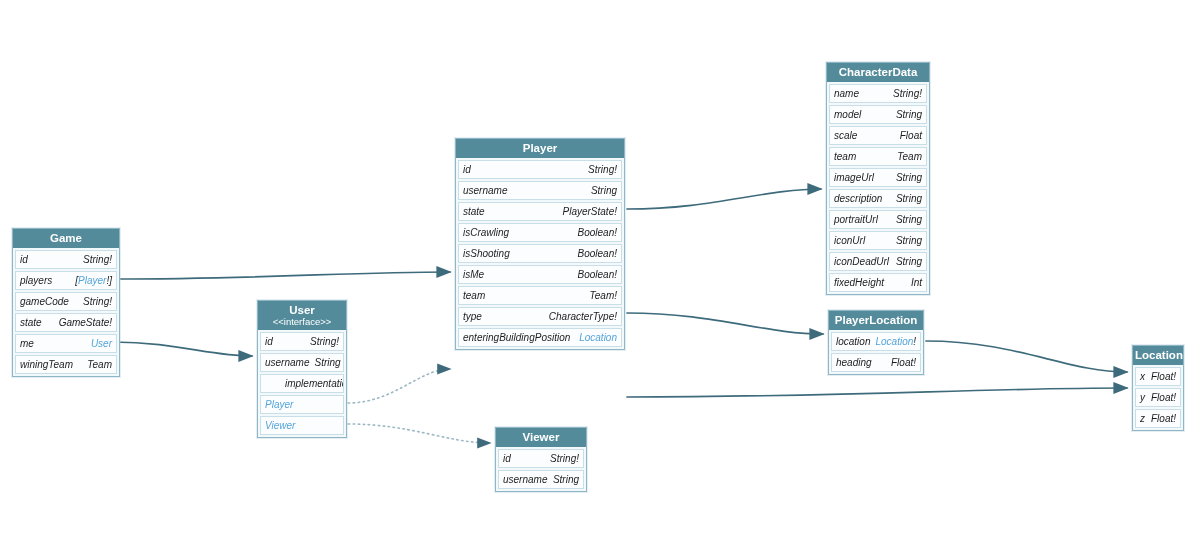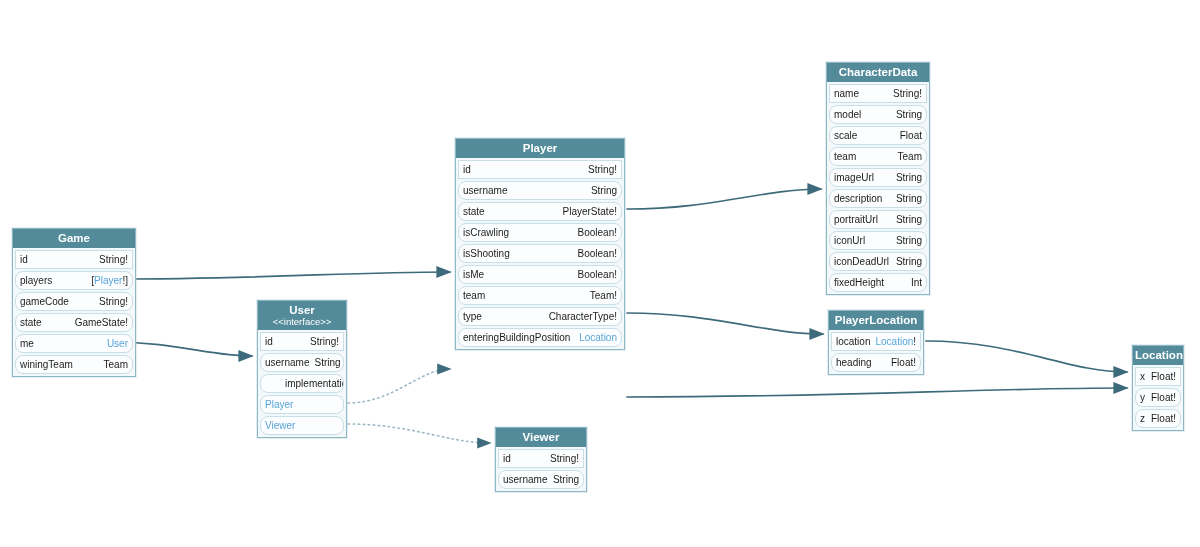--- a/index.html
+++ b/index.html
@@ -4,25 +4,25 @@
 <style>
   html,body{margin:0;padding:0;background:var(--canvas-bg,#fff);}
   body{width:1200px;height:547px;overflow:hidden;font-family:"Liberation Sans",sans-serif;}
   #canvas{position:relative;width:1200px;height:547px;background:var(--canvas-bg,#fff);}
   #edges{position:absolute;left:0;top:0;pointer-events:none;}
   .tbl{position:absolute;box-sizing:border-box;border:1px solid var(--table-border,#8fb6c4);
        background:#14b8a6;box-shadow:0 0 0 1px rgba(180,210,220,.35);}
   .hdr{background:var(--header-bg,#538b9b);color:var(--header-text,#fff);text-align:center;
        font-weight:bold;font-size:11.5px;line-height:13px;padding:3px 2px 3px 2px;cursor:pointer;}
   .sub{font-weight:normal;font-size:9.5px;line-height:10px;}
-  .rows{padding:2px;background:#f3f8fa;}
+  .rows{padding:2px;background:#f3f8fa;font-style:italic;}
   .row{display:flex;justify-content:space-between;align-items:center;box-sizing:content-box;
        height:17px;border:1px solid var(--row-border,#c9dfe7);background:var(--row-bg,#fcfdfe);
        padding:0 4px;font-size:10px;white-space:nowrap;overflow:hidden;color:var(--text,#1c1c1c);}
-  .row + .row{margin-top:2px;border-radius:8px;}
+  .row + .row{margin-top:2px;}
   .fn{color:var(--text,#1c1c1c);}
   .ft{margin-left:5px;color:var(--text,#1c1c1c);}
   .lk{color:var(--link,#55a5da);cursor:pointer;}
   .lblrow{justify-content:flex-start;padding-left:24px;}
 </style>
 </head>
 <body>
 
 <div id="canvas">
   <svg id="edges" width="1200" height="547">
@@ -34,21 +34,21 @@
       <path d="M113 279 C 264.65 279, 348.9 272, 450 272" fill="none" stroke="#3e6b7b" stroke-width="1.7" stroke-linecap="round" marker-end="url(#ah)"></path>
       <path d="M113 342 C 175.55 342, 210.3 356, 252 356" fill="none" stroke="#3e6b7b" stroke-width="1.7" stroke-linecap="round" marker-end="url(#ah)"></path>
       <path d="M627 209 C 714.3 209, 762.8 189, 821 189" fill="none" stroke="#3e6b7b" stroke-width="1.7" stroke-linecap="round" marker-end="url(#ah)"></path>
       <path d="M627 313 C 715.2 313, 764.2 334, 823 334" fill="none" stroke="#3e6b7b" stroke-width="1.7" stroke-linecap="round" marker-end="url(#ah)"></path>
       <path d="M627 397 C 852 397, 977 388, 1127 388" fill="none" stroke="#3e6b7b" stroke-width="1.7" stroke-linecap="round" marker-end="url(#ah)"></path>
       <path d="M926 341 C 1016.45 341, 1066.7 372, 1127 372" fill="none" stroke="#3e6b7b" stroke-width="1.7" stroke-linecap="round" marker-end="url(#ah)"></path>
       <path d="M348 403 C 393.9 403, 419.4 369, 450 369" fill="none" stroke="#9bb8c3" stroke-width="1.6" stroke-dasharray="1.5 3.5" stroke-linecap="round" marker-end="url(#ah)"></path>
       <path d="M348 424 C 411.9 424, 447.4 443, 490 443" fill="none" stroke="#9bb8c3" stroke-width="1.6" stroke-dasharray="1.5 3.5" stroke-linecap="round" marker-end="url(#ah)"></path>
     </svg>
   <div id="tables">
-      <div class="tbl" style="left: 12px; top: 228px; width: 124px;">
+      <div class="tbl" style="left: 12px; top: 228px; width: 108px;">
         <div class="hdr">
           <div class="ttl">Game</div>
         </div>
         <div class="rows">
           <div class="row">
             <span class="fn">id</span>
             <span class="ft">String!</span>
           </div>
           <div class="row">
             <span class="fn">players</span>

